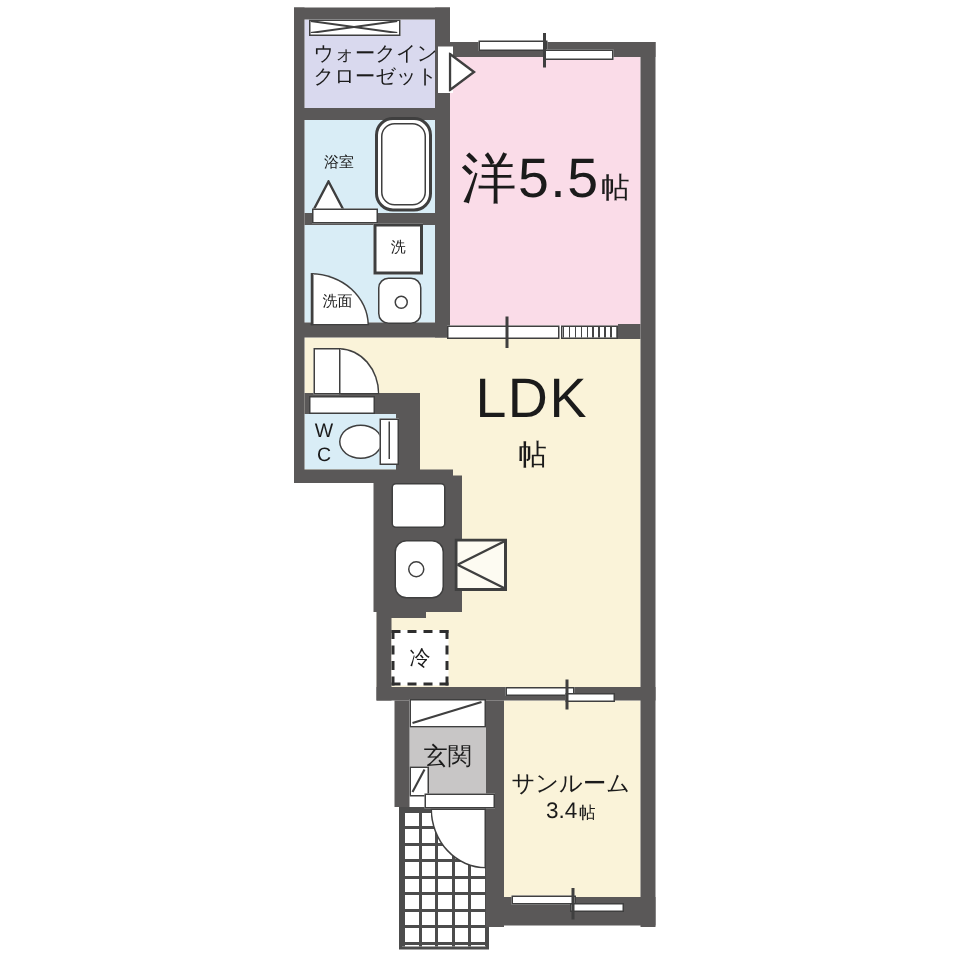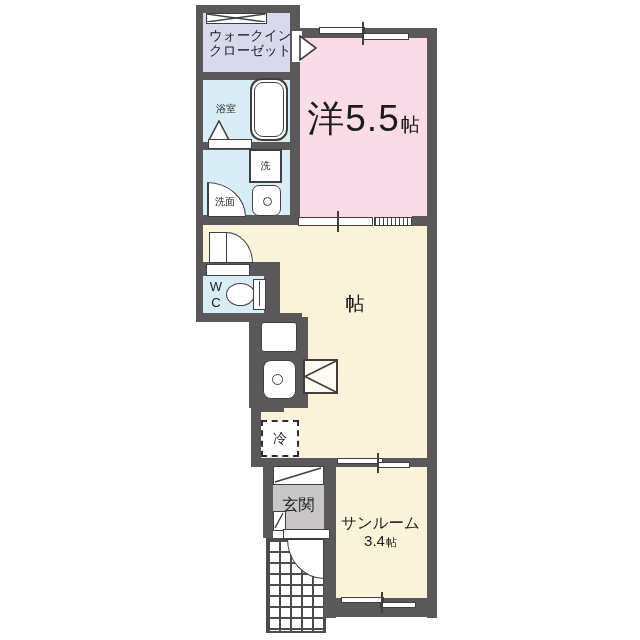--- a/index.html
+++ b/index.html
@@ -173,20 +173,21 @@
   <div class="abs txt left" style="left:209px;top:25px;width:84px;height:36px;font-size:13.5px;">
     <div><span>ウォークイン</span><br><span>クローゼット</span></div>
   </div>
   <div class="abs txt room-label" style="left:207px;top:99px;width:38px;height:20px;">浴室</div>
   <div class="abs txt room-label" style="left:205px;top:156px;width:40px;height:20px;margin-top:36px;">洗面</div>
   <div class="abs txt room-label" style="left:249px;top:149px;width:33px;height:34px;z-index:7;">洗</div>
   <div class="abs txt baseline" style="left:300px;top:98px;width:127px;height:52px;">
     <span class="big"><span>洋</span><span>5.5</span></span>
       <span class="unit">帖</span>
   </div>
+  <div class="abs txt big" style="left:302px;top:244px;width:105px;height:44px;">LDK</div>
   <div class="abs txt baseline" style="left:302px;top:293px;width:105px;height:46px;">
       <span class="unit">帖</span>
   </div>
   <div class="abs txt" style="left:206px;top:277px;width:20px;height:36px;font-size:13px;line-height:1.25;z-index:7;">
     <div><span>W</span><br><span>C</span></div>
   </div>
   <div class="abs txt" style="left:261px;top:420px;width:38px;height:37px;font-size:14px;z-index:7;">冷</div>
   <div class="abs txt" style="left:273px;top:494px;width:51px;height:22px;font-size:16px;">玄関</div>
   <div class="abs txt" style="left:334px;top:513px;width:93px;height:20px;font-size:15.5px;">サンルーム</div>
   <div class="abs txt baseline" style="left:334px;top:533px;width:93px;height:20px;">

